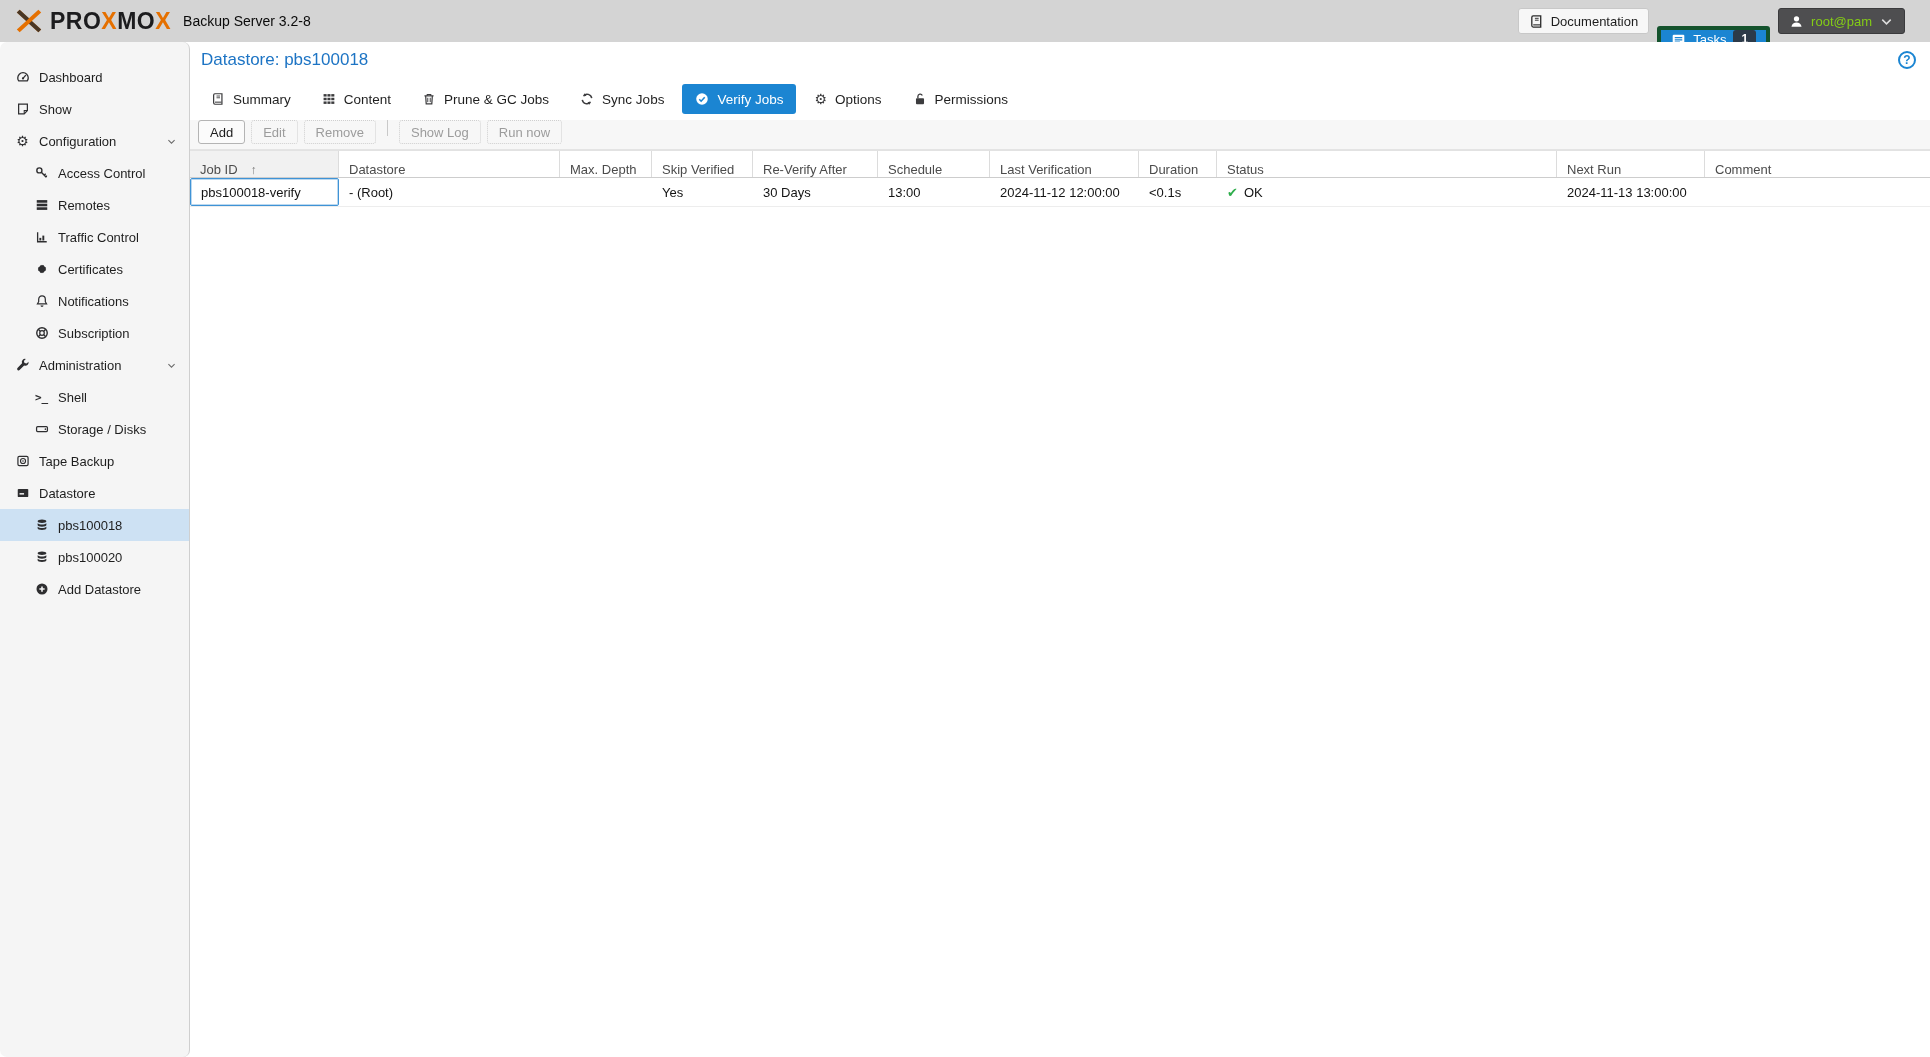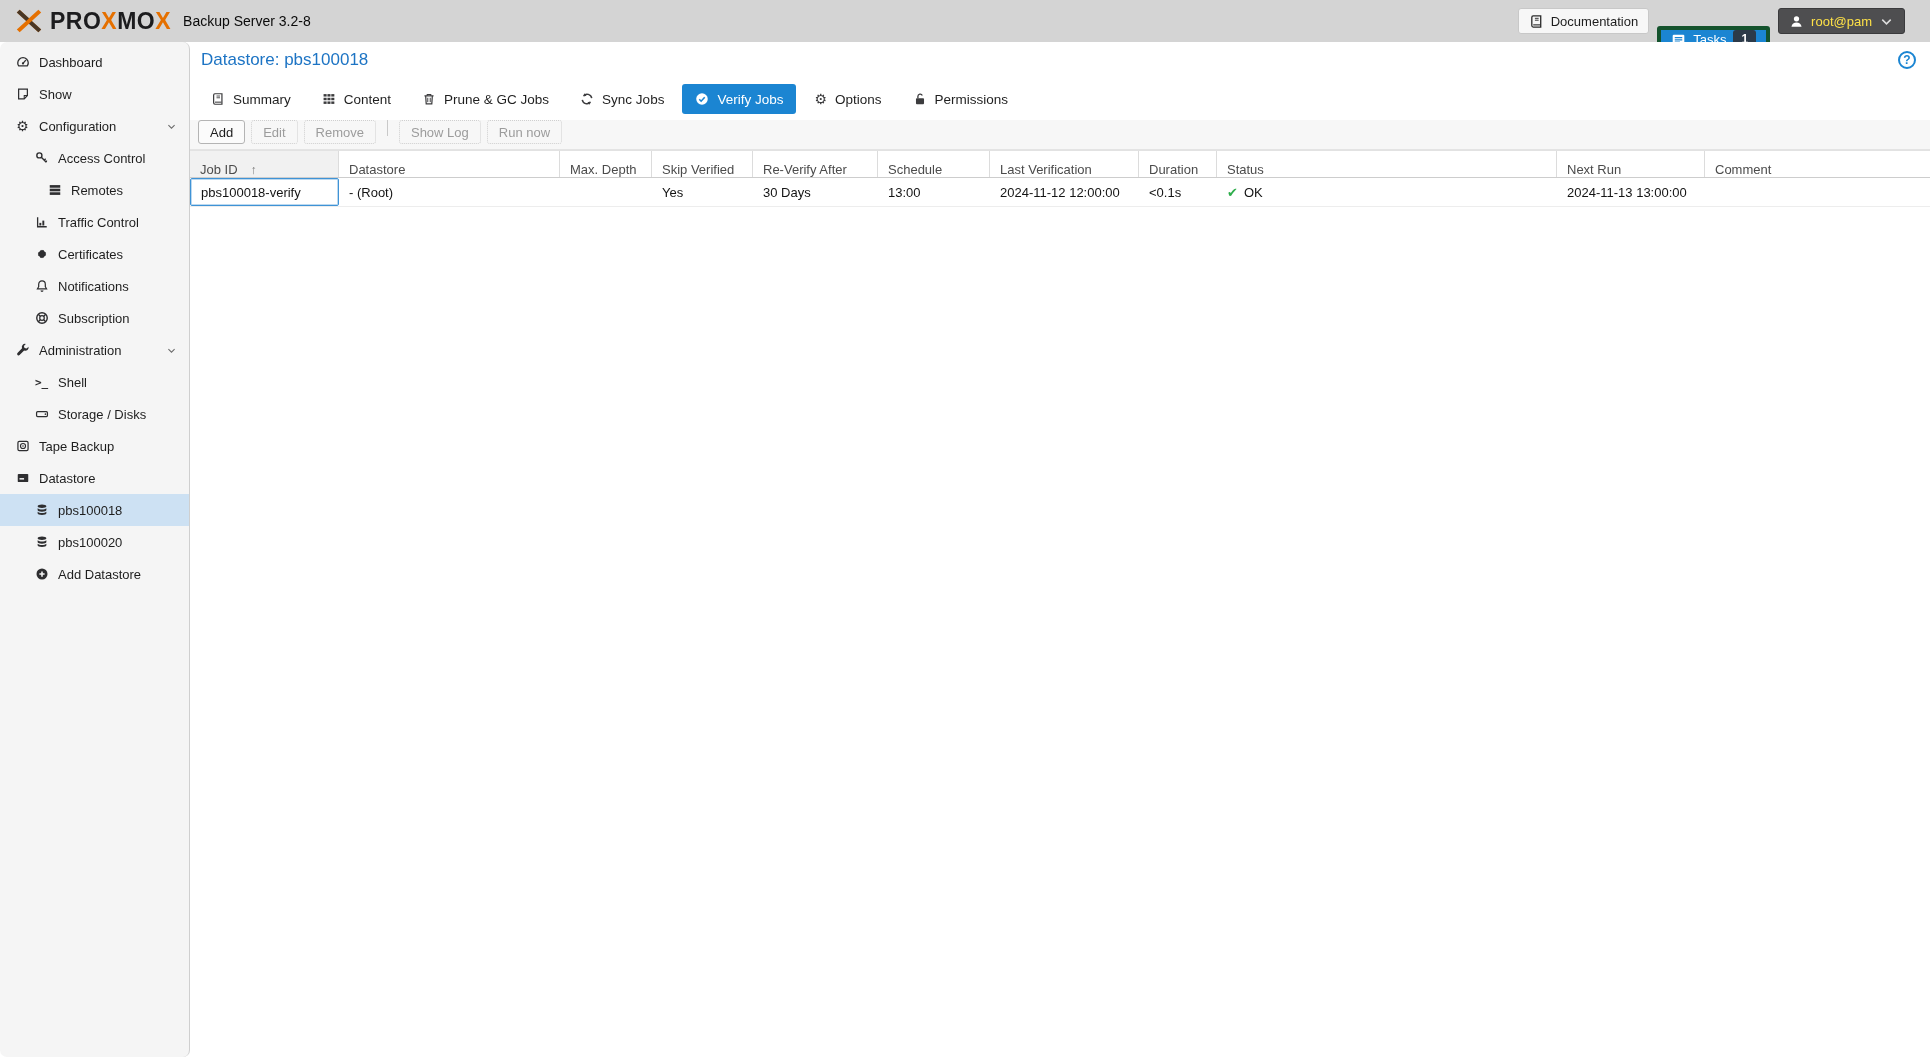--- a/index.html
+++ b/index.html
@@ -15,28 +15,28 @@
   .logo-word { font-size:23px; font-weight:800; letter-spacing:.5px; color:#1c1c1e; line-height:1; }
   .logo-word .orange { color:#e57000; }
   .product { font-size:14px; color:#0a0a0a; margin-left:12px; }
   .topbar-spacer { flex:1; }
   .tb-btn { height:26px; display:inline-flex; align-items:center; gap:7px;
     padding:0 10px; border-radius:3px; font-size:13px; margin-left:8px; cursor:pointer; }
   .tb-doc { background:#f7f7f7; border:1px solid #c8c8c8; color:#1d1d1d; }
   .tb-tasks { background:#1b85d2; border:4px solid #14532d; color:#fff;margin-top:36px; }
   .tb-badge { background:#2c3a49; color:#fff; border-radius:3px; padding:2px 8px;
     font-size:12px; font-weight:bold; }
-  .tb-user { background:#4e4e50; border:1px solid #3a3a3c; color:#fde047; }
+  .tb-user { background:#4e4e50; border:1px solid #3a3a3c; color:#84cc16; }
   .tb-btn .bicon { display:flex; align-items:center; }
   .tb-btn svg { width:15px; height:15px; }
 
   
   .layout { flex:1; display:flex; min-height:0; }
   .sidebar { width:190px; flex:0 0 190px; background:#f5f5f5;
-    border-right:1px solid #cfcfcf; padding-top:4px;border-radius:7px; }
+    border-right:1px solid #cfcfcf; padding-top:19px;border-radius:7px; }
   .side-item { height:32px; display:flex; align-items:center; font-size:13px;
     color:#1e1e1e; cursor:pointer; padding-right:12px; }
   .side-item.selected { background:#cde1f3;text-align:right; }
   .side-icon { width:17px; display:flex; justify-content:center; align-items:center; color:#2e2e30; }
   .side-icon svg { width:14px; height:14px; }
   .side-item .lbl { margin-left:8px; white-space:nowrap; }
   .side-chev { margin-left:auto; color:#6a6a6a; display:flex; }
   .side-chev svg { width:11px; height:11px; }
   .glyph { font-size:14px; line-height:1; font-family:"DejaVu Sans", sans-serif; }
   .termtxt { font-family:"DejaVu Sans Mono", monospace; font-size:11px; font-weight:bold; }
@@ -173,21 +173,21 @@
         </div>
         <div class="side-item" style="padding-left: 33px;">
           <span class="side-icon">
             <svg viewBox="0 0 16 16">
               <circle cx="5" cy="5" r="2.9" fill="none" stroke="currentColor" stroke-width="1.6"></circle>
               <path d="M7.2 7.2 12.9 12.9M12.9 12.9l.2-2.1M10.5 10.5l1.7-1.6" fill="none" stroke="currentColor" stroke-width="1.6"></path>
             </svg>
           </span>
           <span class="lbl">Access Control</span>
         </div>
-        <div class="side-item" style="padding-left: 33px; margin-left: 13px;">
+        <div class="side-item" style="padding-left: 33px;">
           <span class="side-icon">
             <svg viewBox="0 0 16 16">
               <g fill="currentColor">
                 <rect x="2" y="2.4" width="12" height="3"></rect>
                 <rect x="2" y="6.5" width="12" height="3"></rect>
                 <rect x="2" y="10.6" width="12" height="3"></rect>
               </g>
             </svg>
           </span>
           <span class="lbl">Remotes</span>

